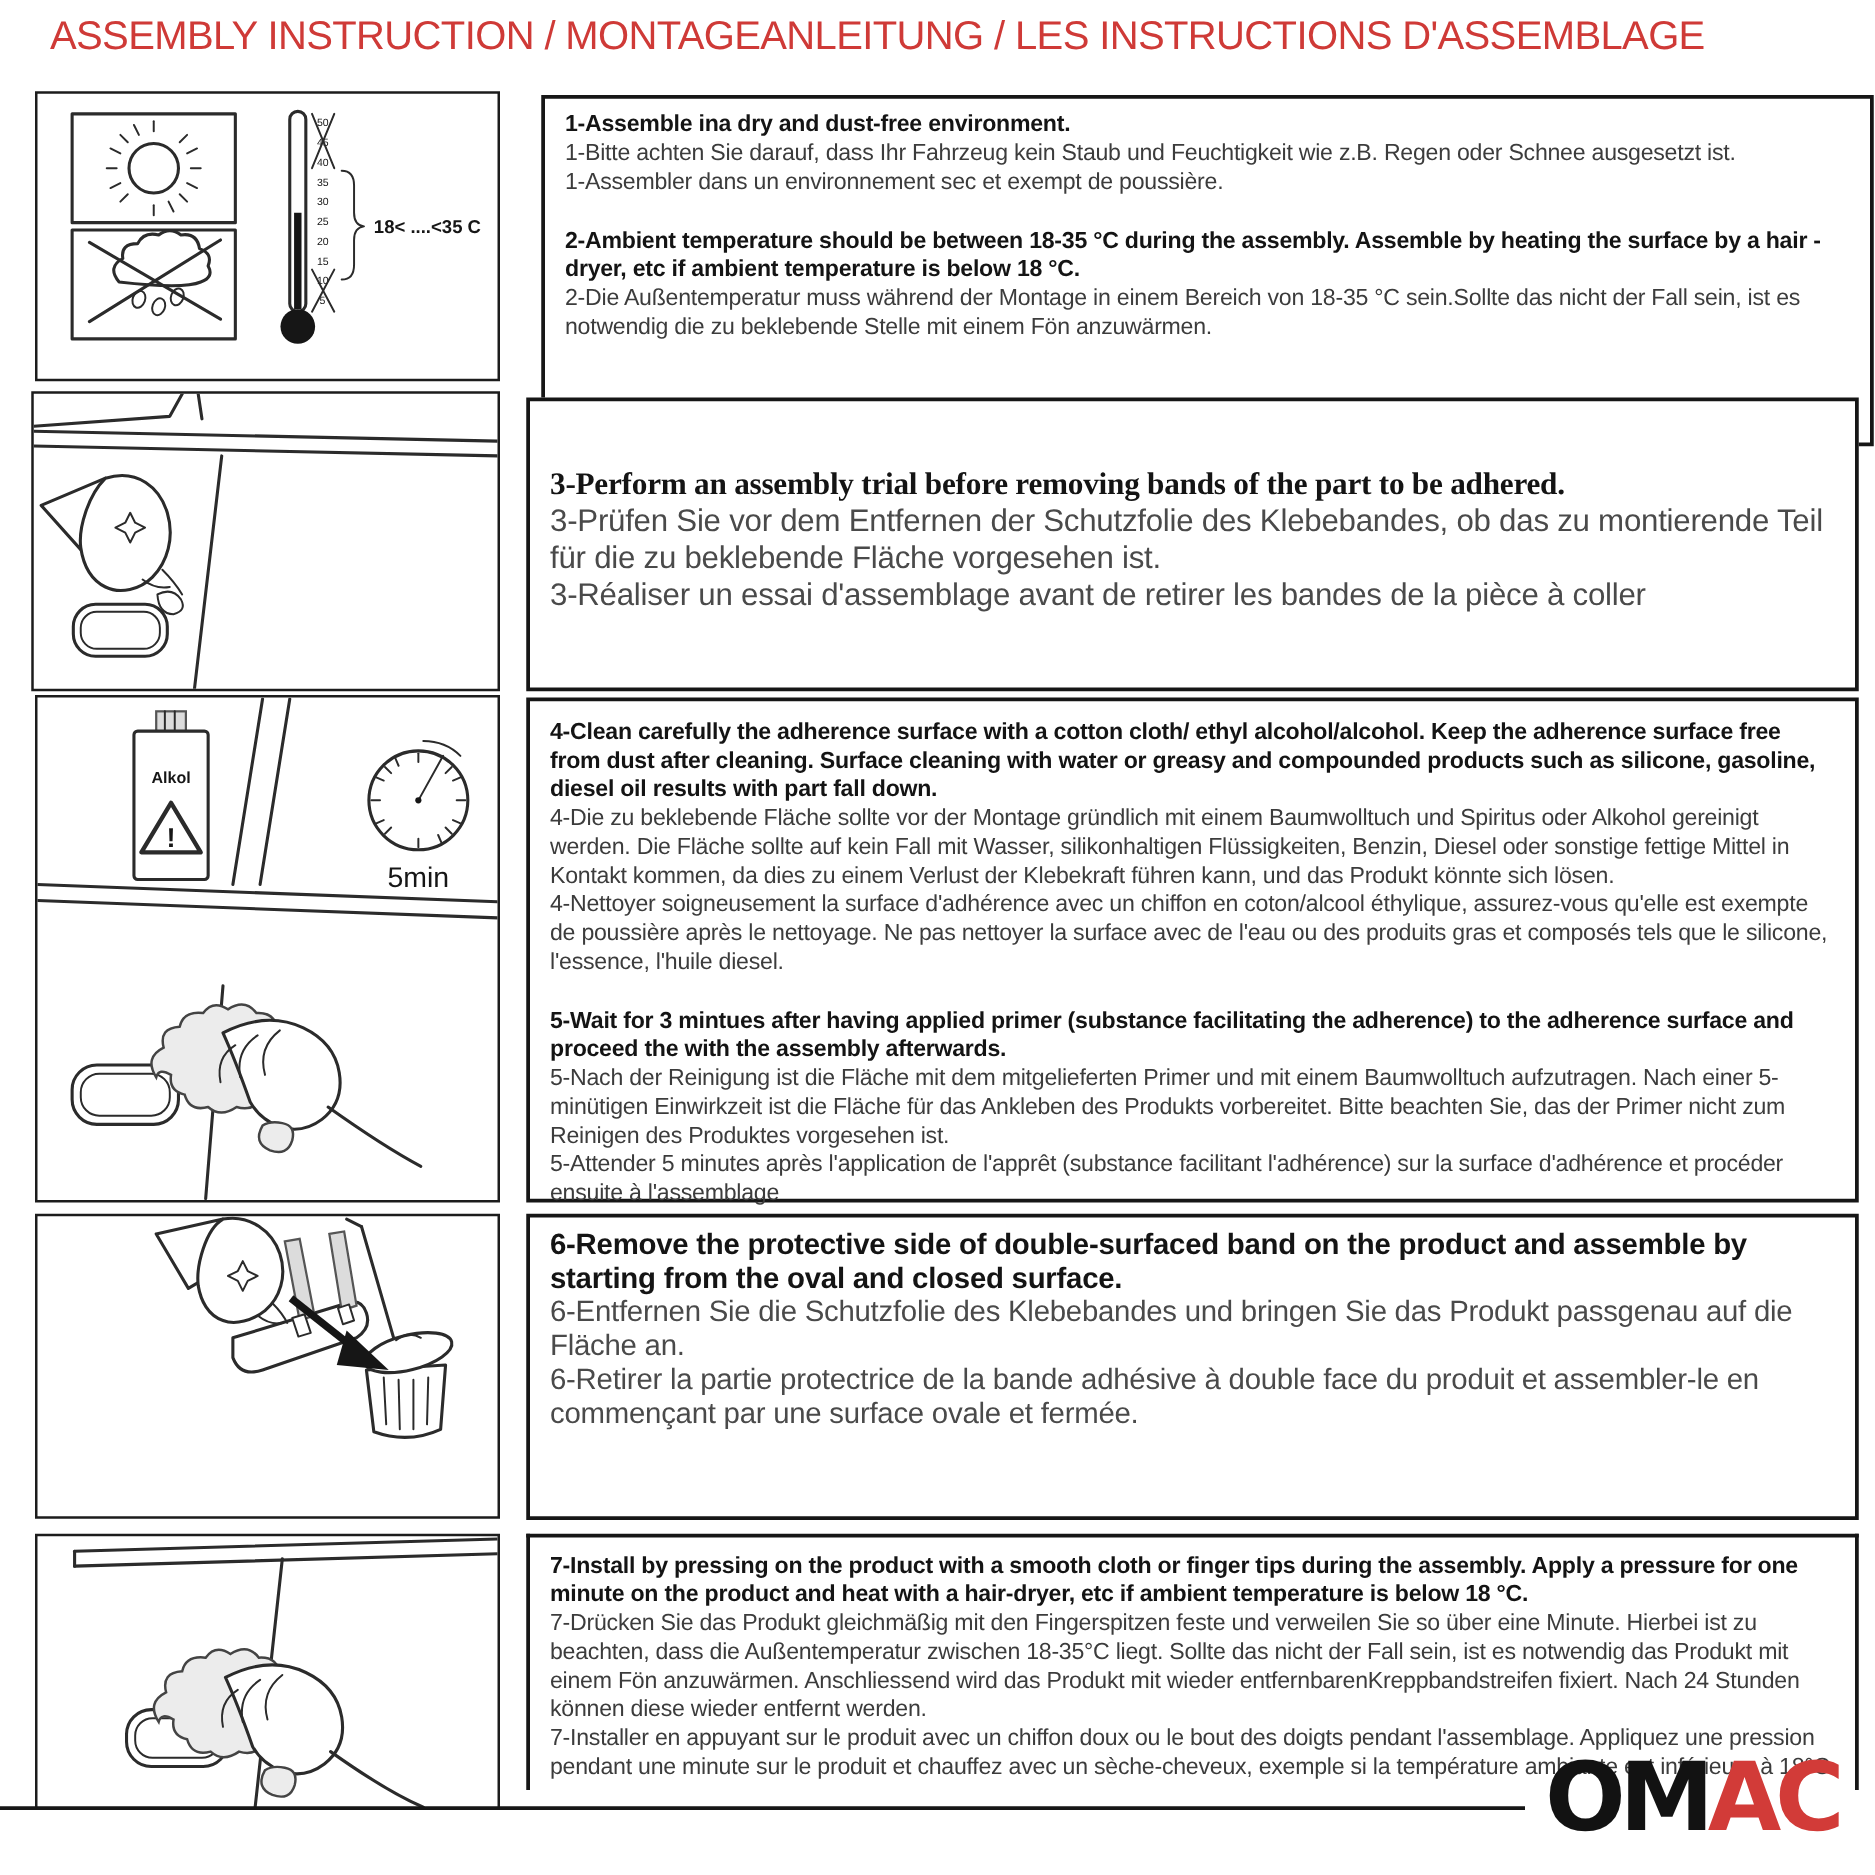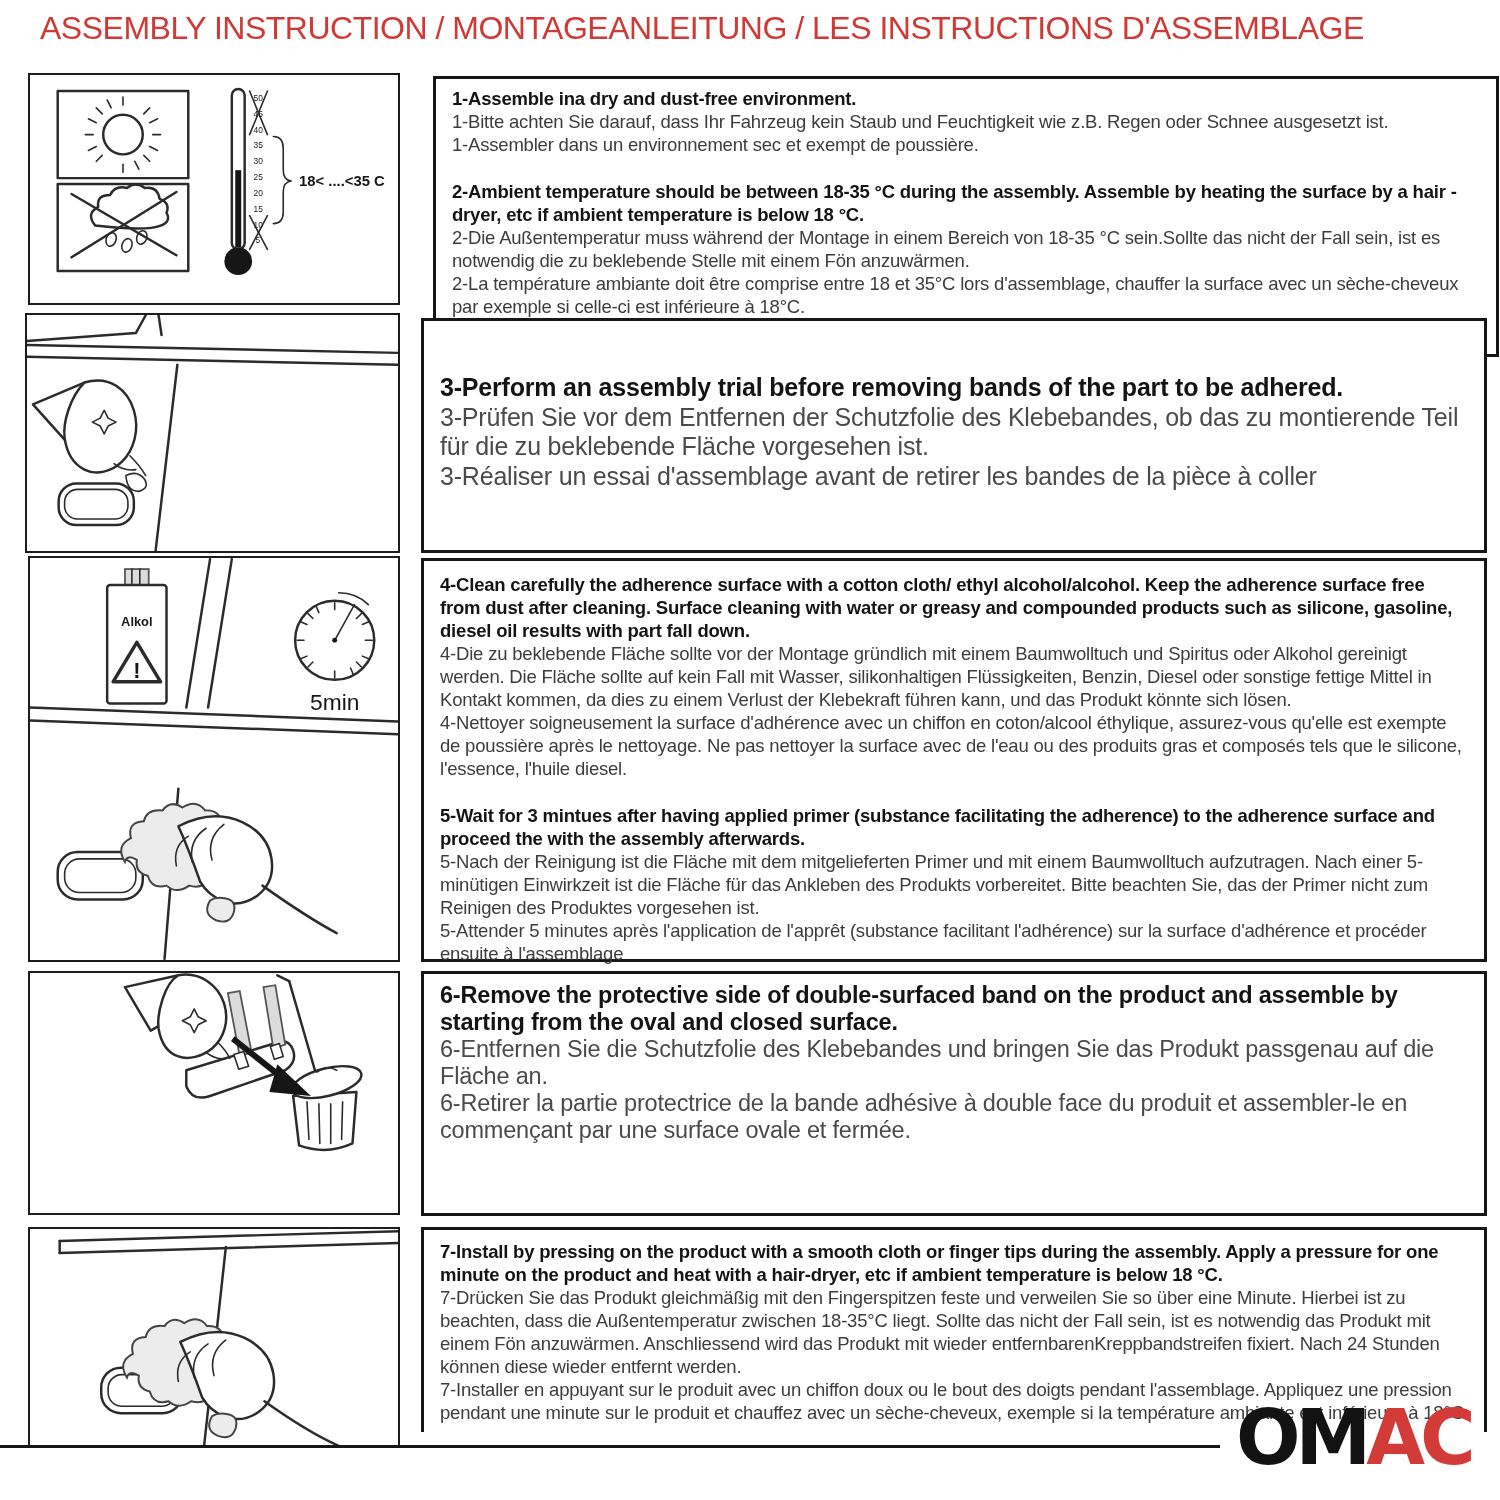--- a/index.html
+++ b/index.html
@@ -12,21 +12,21 @@
   .textbox{position:absolute;border:3px solid #161616;background:#fff;box-sizing:border-box;
            padding:8px 16px;}
   .blk{margin:0;font-size:18.5px;line-height:23px;letter-spacing:-0.2px;color:#3c3c3c;}
   .blk.bold{font-weight:bold;color:#141414;}
   .blk.gap{margin-top:24px;}
   .r1-img{left:28px;top:73px;width:372px;height:232px;}
   .r1-text{left:433px;top:76px;width:1066px;height:281px;}
   .r2-img{left:25px;top:313px;width:375px;height:240px;}
   .r2-text{left:421px;top:318px;width:1066px;height:235px;padding-top:52px;}
   .r2-text .blk{font-size:25px;line-height:29.5px;color:#4a4a4a;}
-  .r2-text .blk.bold{color:#141414;}
+  .r2-text .blk.bold{color:#141414;font-family:Liberation Serif, serif;}
   .r3-img{left:28px;top:556px;width:372px;height:406px;}
   .r3-text{left:421px;top:558px;width:1066px;height:404px;padding-top:12px;}
   .r4-img{left:28px;top:971px;width:372px;height:244px;}
   .r4-text{left:421px;top:971px;width:1066px;height:245px;}
   .r4-text .blk{font-size:23.5px;line-height:27px;color:#4a4a4a;}
   .r4-text .blk.bold{color:#141414;}
   .r5-img{left:28px;top:1227px;width:372px;height:221px;}
   .r5-text{left:421px;top:1227px;width:1066px;height:205px;border-bottom:none;padding-top:10px;}
   .bottom-rule{position:absolute;left:0;top:1445px;width:1220px;height:3px;background:#161616;}
   .logo{position:absolute;left:1236px;top:1400px;font-family:"DejaVu Sans",sans-serif;
@@ -106,21 +106,20 @@
       </g>
       <text x="272" y="112" font-size="15" font-weight="bold">18&lt; ....&lt;35 C</text>
     </svg>
   </div>
   <div class="textbox r1-text">
     <p class="blk bold">1-Assemble ina dry and dust-free environment.</p>
     <p class="blk">1-Bitte achten Sie darauf, dass Ihr Fahrzeug kein Staub und Feuchtigkeit wie z.B. Regen oder Schnee ausgesetzt ist.</p>
     <p class="blk">1-Assembler dans un environnement sec et exempt de poussière.</p>
     <p class="blk bold gap">2-Ambient temperature should be between 18-35 °C  during the assembly. Assemble by heating the surface by a hair -dryer, etc if ambient temperature is below 18 °C.</p>
     <p class="blk">2-Die Außentemperatur muss während der Montage in einem Bereich von 18-35 °C  sein.Sollte das nicht der Fall sein, ist es notwendig die zu beklebende Stelle mit einem Fön anzuwärmen.</p>
-    <p class="blk">2-La température ambiante doit être comprise entre 18 et 35°C lors d'assemblage, chauffer la surface avec un sèche-cheveux par exemple si celle-ci est inférieure à 18°C.</p>
   </div>
 
   <div class="imgbox r2-img">
     <svg viewBox="0 0 375 238">
       <g>
         <polyline class="sk" points="0,26 110,18 120,0"></polyline>
         <line class="sk" x1="133" y1="0" x2="136" y2="20"></line>
         <line class="sk" x1="0" y1="30" x2="375" y2="38"></line>
         <line class="sk" x1="0" y1="42" x2="375" y2="50"></line>
         <line class="sk" x1="152" y1="50" x2="130" y2="238"></line>

